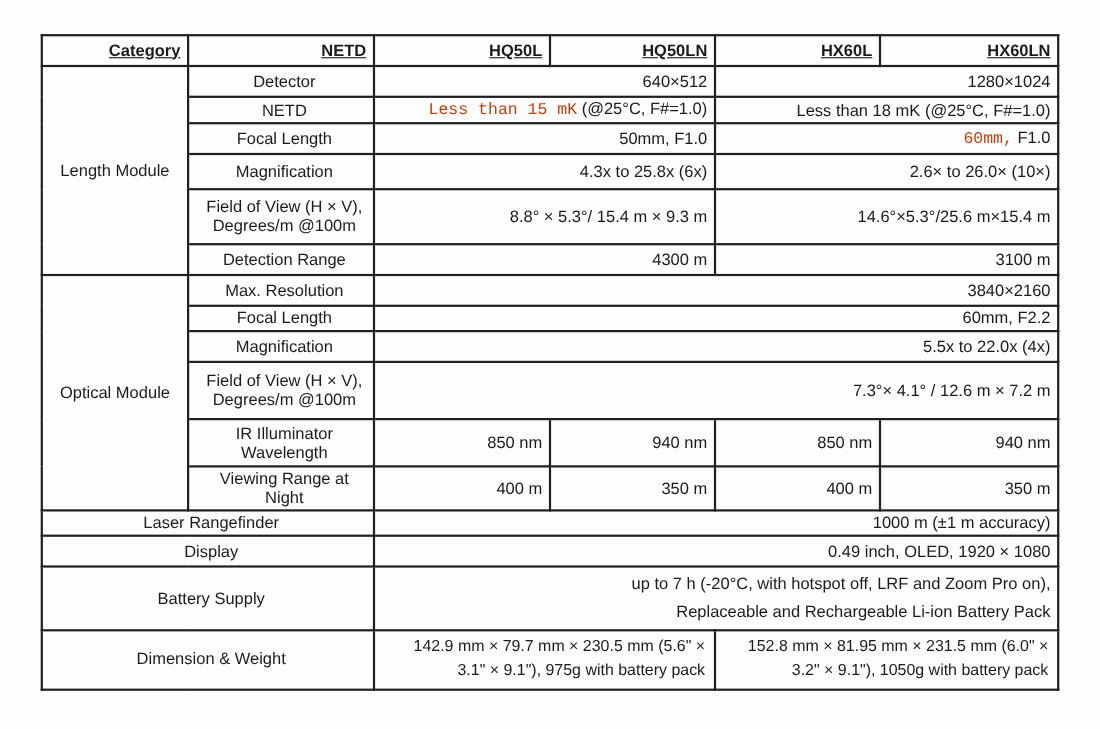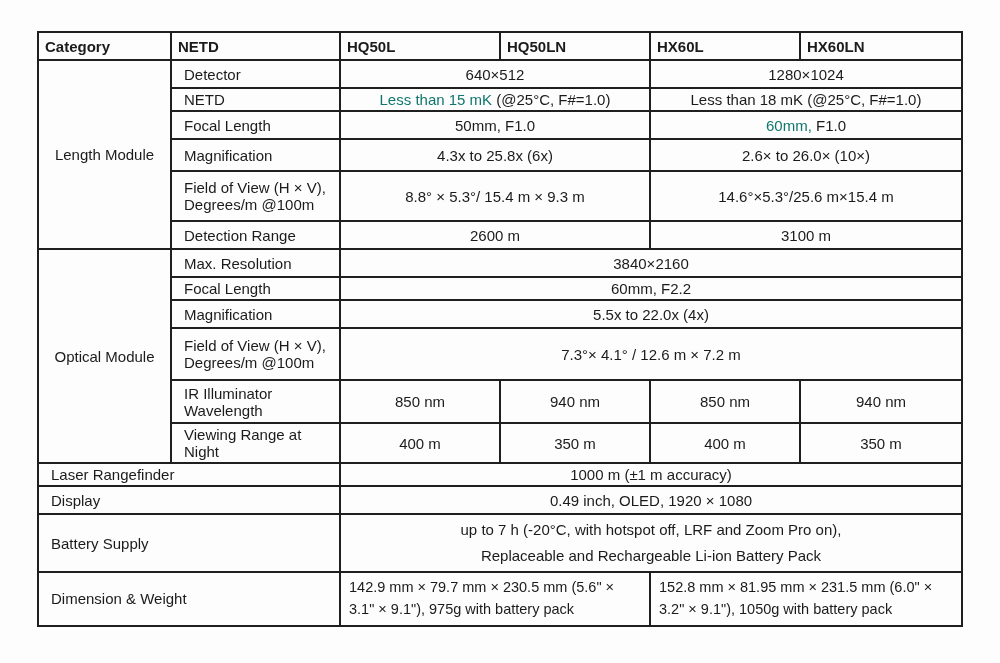--- a/index.html
+++ b/index.html
@@ -13,28 +13,28 @@
   }
   .table-wrap{position:absolute;left:37px;top:31px;}
   table{border-collapse:collapse;table-layout:fixed;}
   td{
     border:2px solid #1f1f1f;
     font-size:15px;
     vertical-align:middle;
     padding:2px 6px;
     overflow:hidden;
   }
-  td.hdr{font-weight:bold;text-align:left;}
-  td.label{text-align:left;padding-left:12px;}
+  td.hdr{font-weight:bold;text-align:right;text-decoration:underline;}
+  td.label{text-align:center;padding-left:12px;}
   td.cat{text-align:center;}
-  td.value{text-align:center;}
+  td.value{text-align:right;}
   td.pre{white-space:pre-line;margin-left:45px;}
-  td.dim{text-align:left;font-size:14.5px;line-height:1.5;padding:4px 8px;vertical-align:middle;}
+  td.dim{text-align:right;font-size:14.5px;line-height:1.5;padding:4px 8px;vertical-align:middle;}
   td.battery{line-height:26px;border-radius:11px;}
-  .red{color:#0f766e;}
+  .red{color:#c2410c;font-family:Liberation Mono, monospace;}
   tr.r28{height:28px;} tr.r29{height:19px;} tr.r32{height:32px;}
   tr.r34{height:34px;} tr.r43{height:43px;} tr.r44{height:44px;margin-top:28px;}
   tr.r50{height:50px;} tr.r52{height:52px;} tr.r53{height:53px;}
 </style>
 </head>
 <body>
 
 <div class="table-wrap">
   <table>
     <colgroup>
@@ -78,21 +78,21 @@
       <td class="value" colspan="2">2.6× to 26.0× (10×)</td>
     </tr>
     <tr class="r50">
       <td class="label pre">Field of View (H × V),
 Degrees/m @100m</td>
       <td class="value" colspan="2">8.8° × 5.3°/ 15.4 m × 9.3 m</td>
       <td class="value" colspan="2">14.6°×5.3°/25.6 m×15.4 m</td>
     </tr>
     <tr class="r28">
       <td class="label">Detection Range</td>
-      <td class="value" colspan="2">2600 m</td>
+      <td class="value" colspan="2">4300 m</td>
       <td class="value" colspan="2">3100 m</td>
     </tr>
 
     <tr class="r28">
       <td class="cat" rowspan="6">Optical Module</td>
       <td class="label">Max. Resolution</td>
       <td class="value" colspan="4">3840×2160</td>
     </tr>
     <tr class="r29">
       <td class="label">Focal Length</td>

